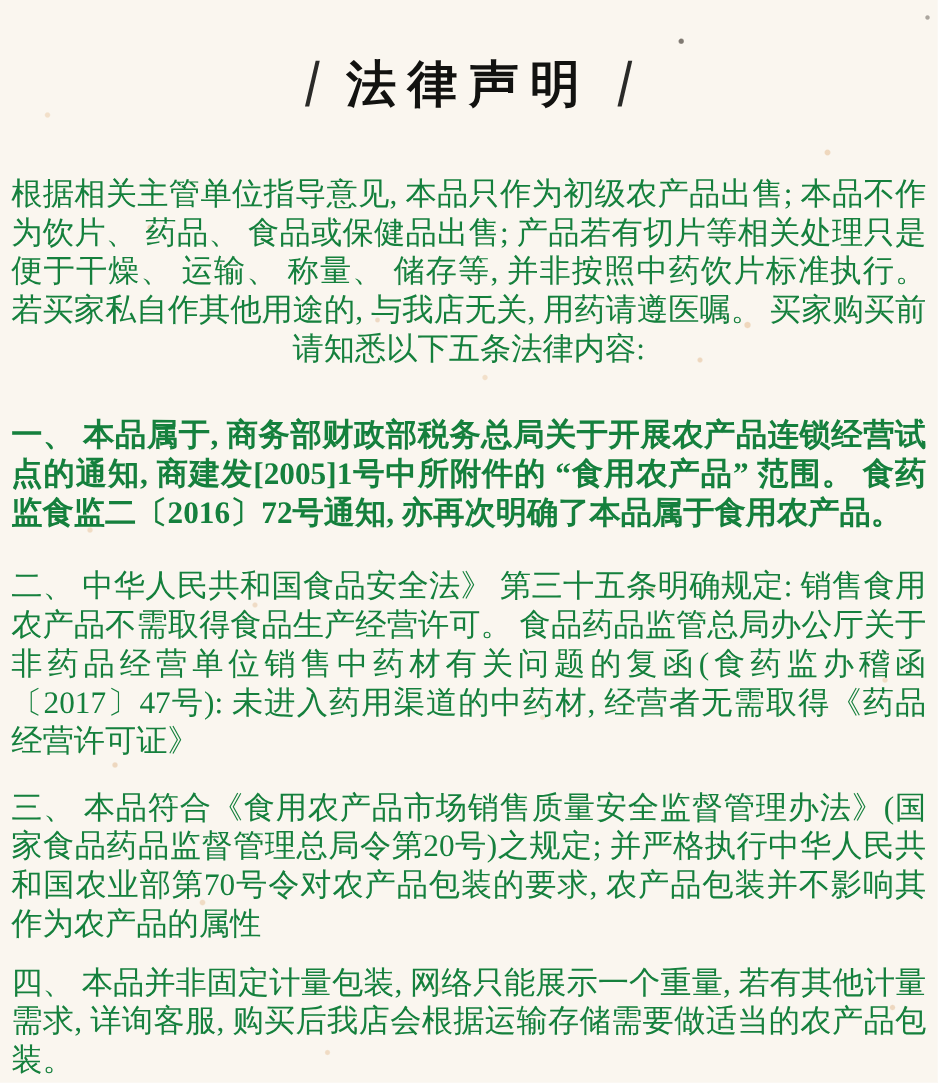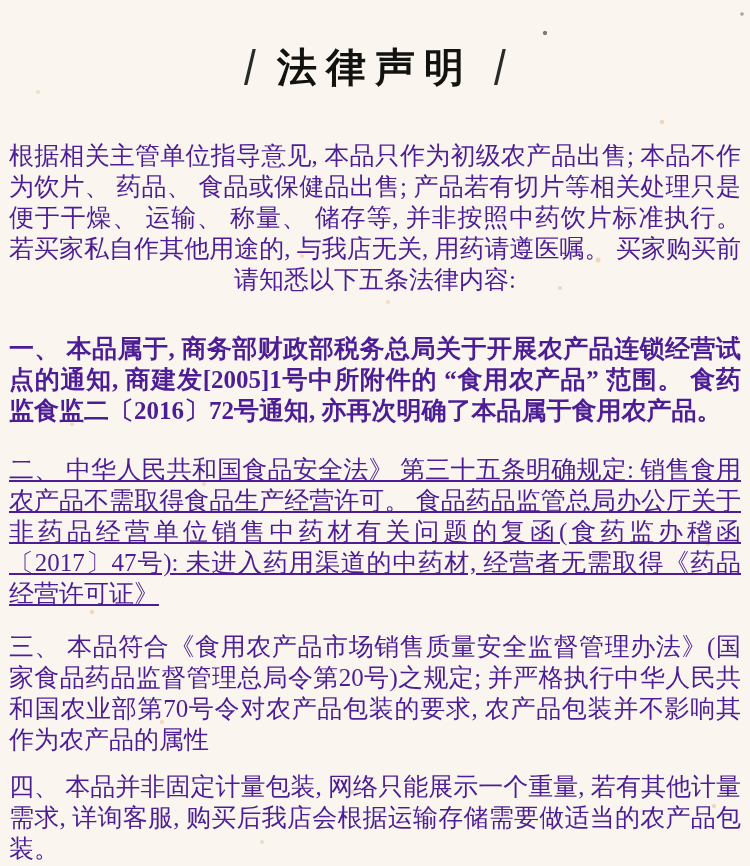--- a/index.html
+++ b/index.html
@@ -70,28 +70,28 @@
     font-weight: bold;
     letter-spacing: 9px;
     color: #121210;
     line-height: 1;
   }
   .para {
     font-size: 25px;
     line-height: 31px;
     text-align: justify;
     text-justify: inter-ideograph;
-    color: #4c1d95;
+    color: #15803d;
   }
   .intro {
     margin-top: 42px;
     text-align-last: center;
   }
   .item-1 { margin-top: 38px; font-weight: bold; }
-  .item-2 { margin-top: 28px; text-decoration: underline; }
+  .item-2 { margin-top: 28px; }
   .item-3 { margin-top: 22px; }
   .item-4 { margin-top: 16px; }
 </style>
 </head>
 <body>
 
 <div class="page">
   <div class="content">
 
     <div class="title-row">

